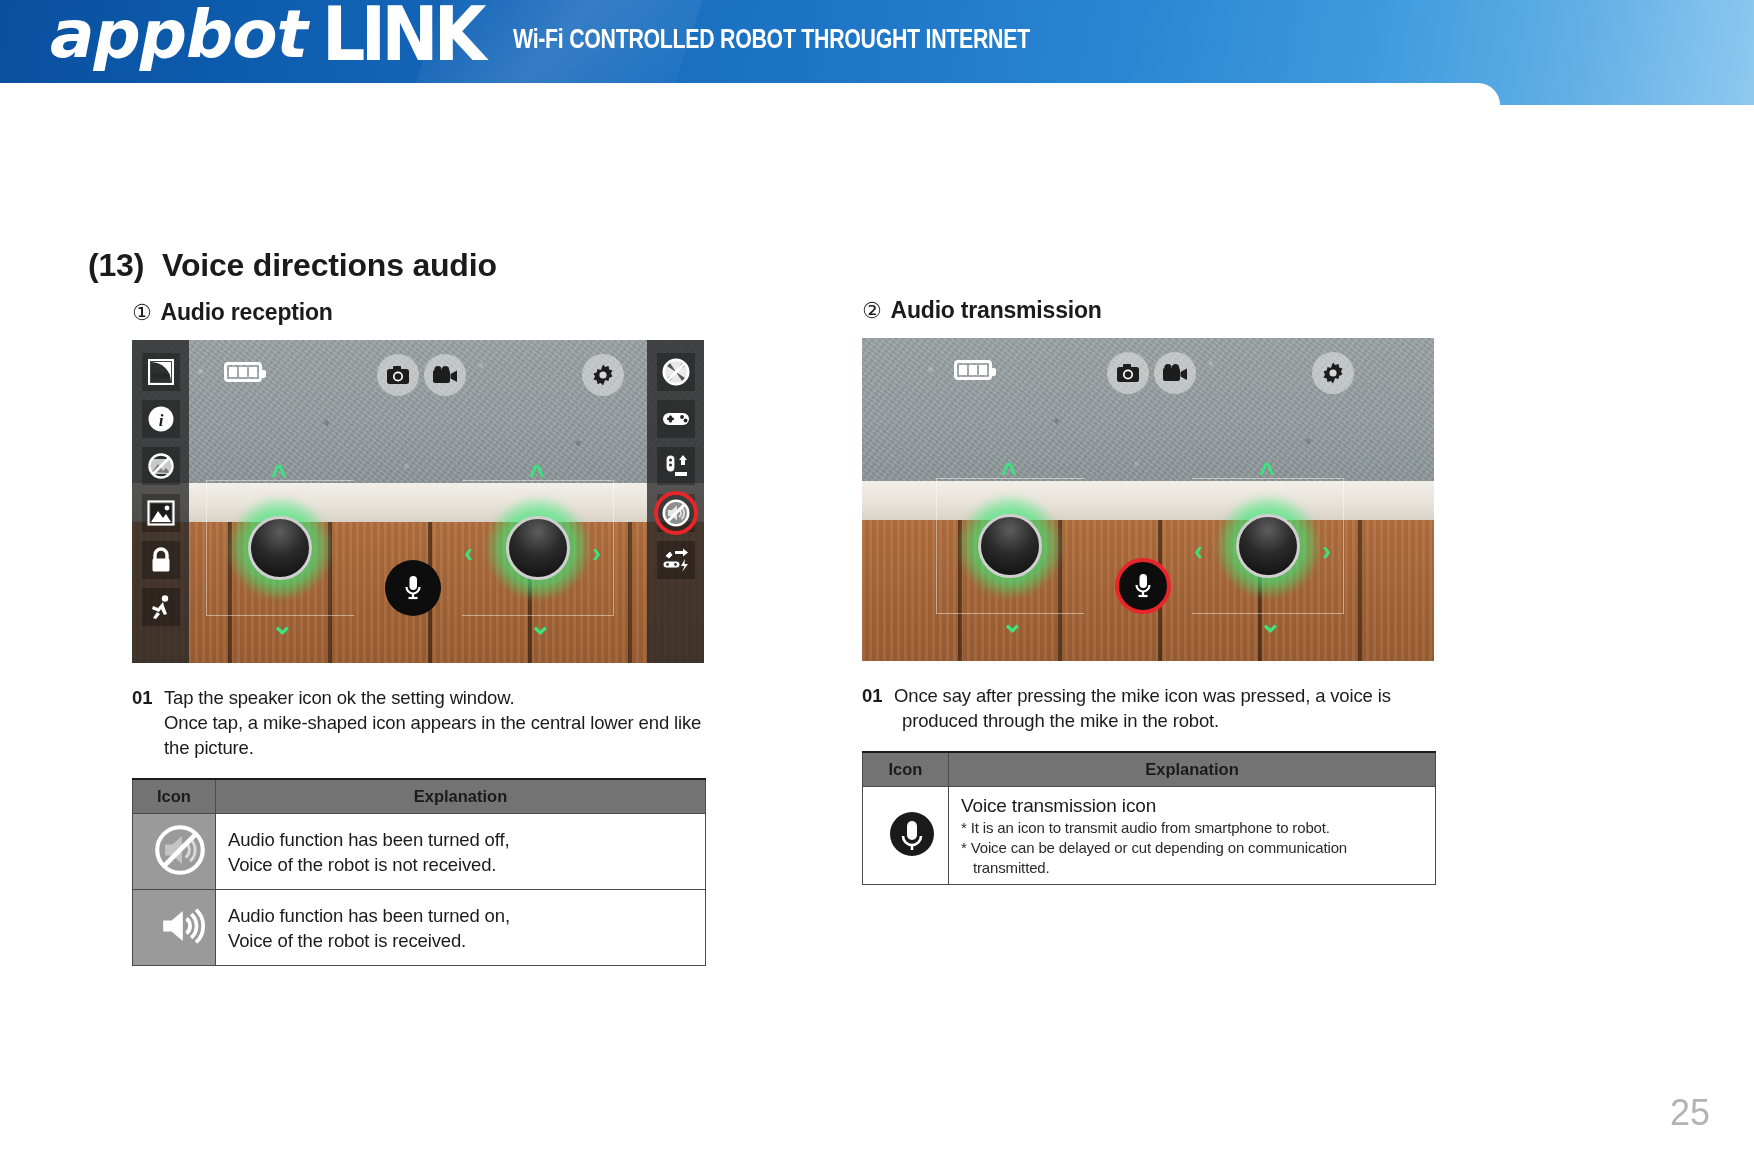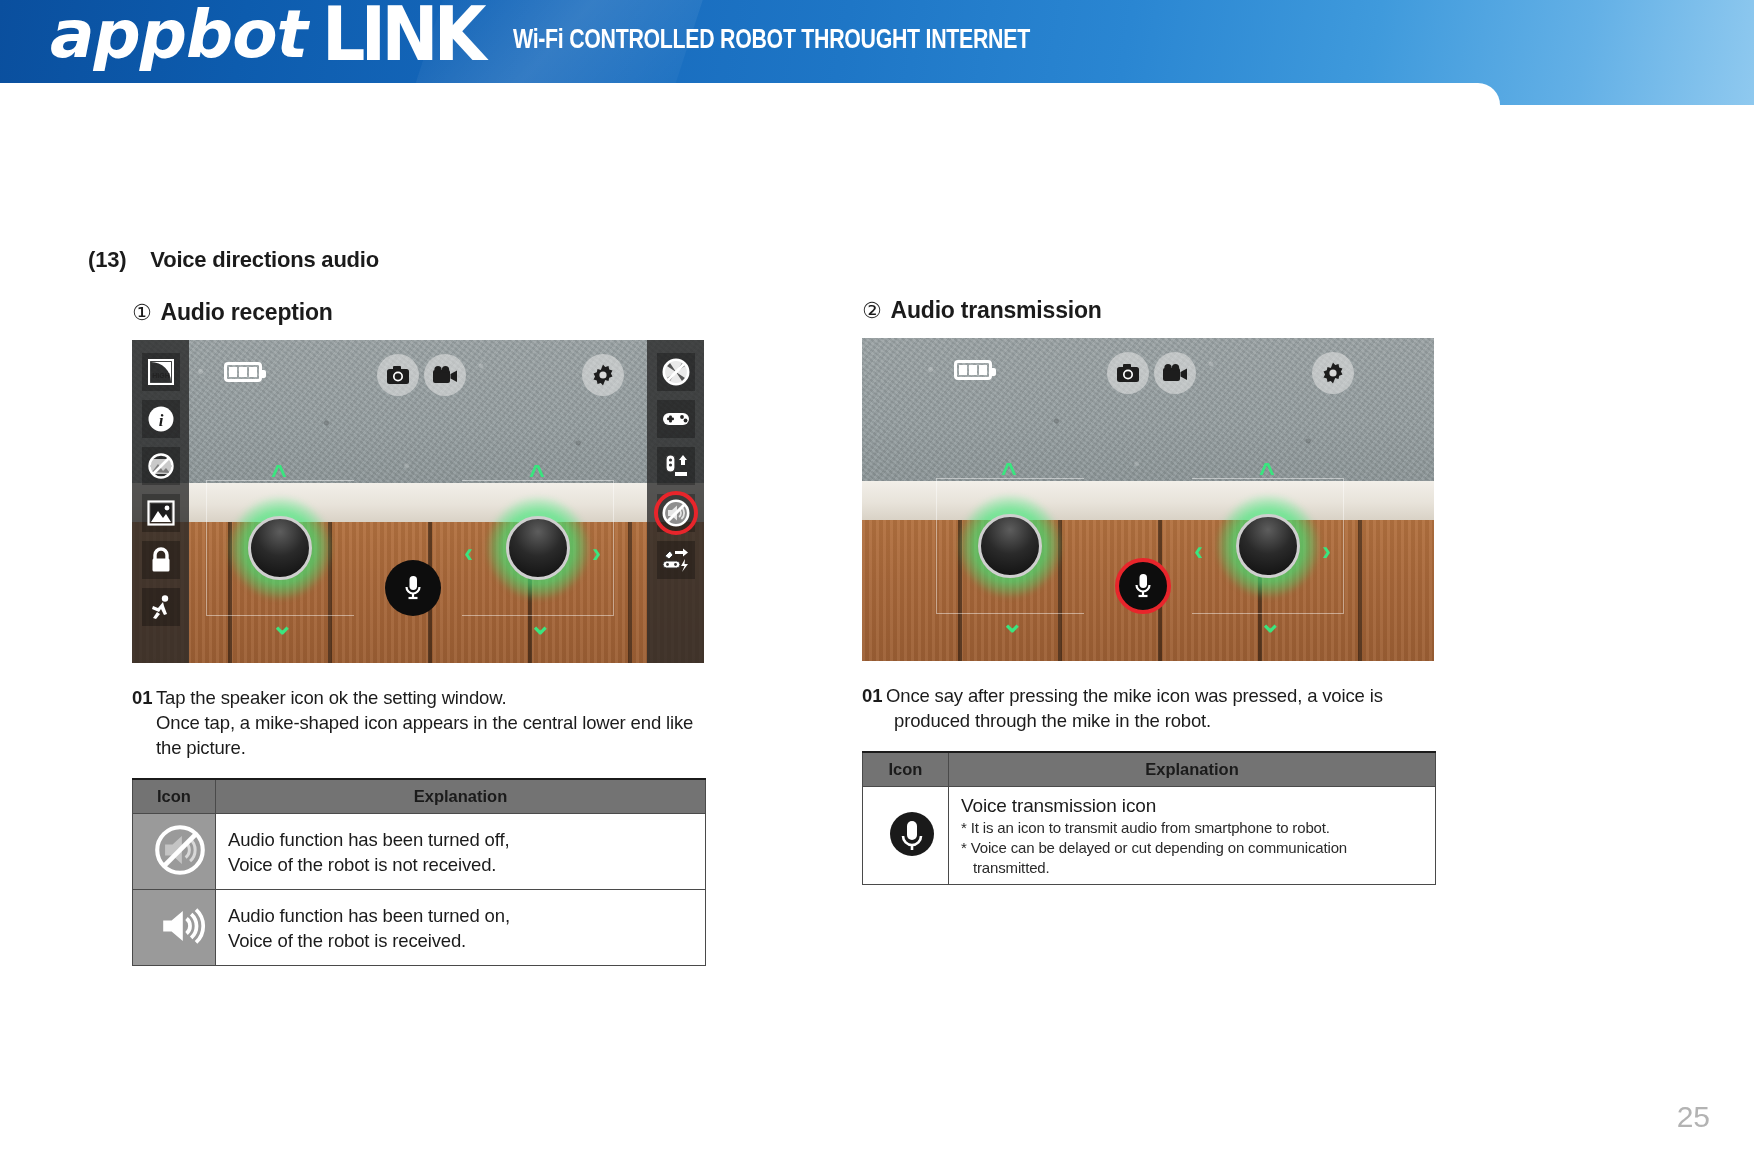--- a/index.html
+++ b/index.html
@@ -53,23 +53,23 @@
     transform: scaleY(1.25) scaleX(0.97);
     margin-left:16px; margin-bottom:16px;
     line-height:22px;
   }
 
   
   .page { position:relative; width:1754px; height:1061px; background:#fff; }
 
   .section-title {
     position:absolute; left:88px; top:142px;
-    font-size:22px; font-weight:700; color:#1b1b1b;
+    font-size:32px; font-weight:700; color:#1b1b1b;
     letter-spacing:-0.2px;
-    display:flex; gap:24px;
+    display:flex; gap:18px;
   }
 
   .col { position:absolute; }
   .col-left  { left:132px; top:194px; width:640px; }
   .col-right { left:862px; top:192px; width:640px; }
 
   .sub-title {
     font-size:23px; font-weight:700; color:#1b1b1b;
     display:flex; align-items:center; gap:9px;
     letter-spacing:-0.2px;
@@ -189,21 +189,21 @@
 
   .mic {
     position:absolute; width:56px; height:56px; border-radius:50%;
     background:#0d0d0d; display:flex; align-items:center; justify-content:center;
     z-index:7;
   }
   .mic.ring { border:4px solid #e8252b; }
 
   
   .steps { margin-top:22px; font-size:18.5px; color:#1b1b1b; line-height:25px; letter-spacing:-0.15px; }
-  .step { display:flex; }
+  .step { display:flex; gap:8px; }
   .step b { font-weight:700; min-width:24px; }
   .step .txt { flex:1; }
   .steps.right-steps { width:600px; }
 
   
   table.tbl {
     border-collapse:collapse; margin-top:18px; background:#fff;
   }
   table.tbl td, table.tbl th { border:1px solid #4a4a4a;padding-left:12px; }
   table.tbl thead th {
@@ -224,21 +224,21 @@
   .expl {
     padding:6px 14px; font-size:18.5px; color:#1b1b1b; line-height:25px;
     vertical-align:middle; letter-spacing:-0.15px;
   }
   .expl .hd { font-size:19px; }
   .expl .note { font-size:15px; line-height:20px; color:#2a2a2a; }
   .expl .note .ind { display:inline-block; padding-left:12px; }
 
   .page-num {
     position:absolute; right:44px; bottom:32px;
-    font-size:30px; color:#b3b3b3; font-weight:400;
+    font-size:36px; color:#b3b3b3; font-weight:400;
   }
 </style>
 </head>
 <body>
 
 <div class="banner">
   <div class="banner-sheen"></div>
   <div class="brand">
     <span class="brand-appbot">appbot</span>
     <span class="brand-link">LINK</span>

